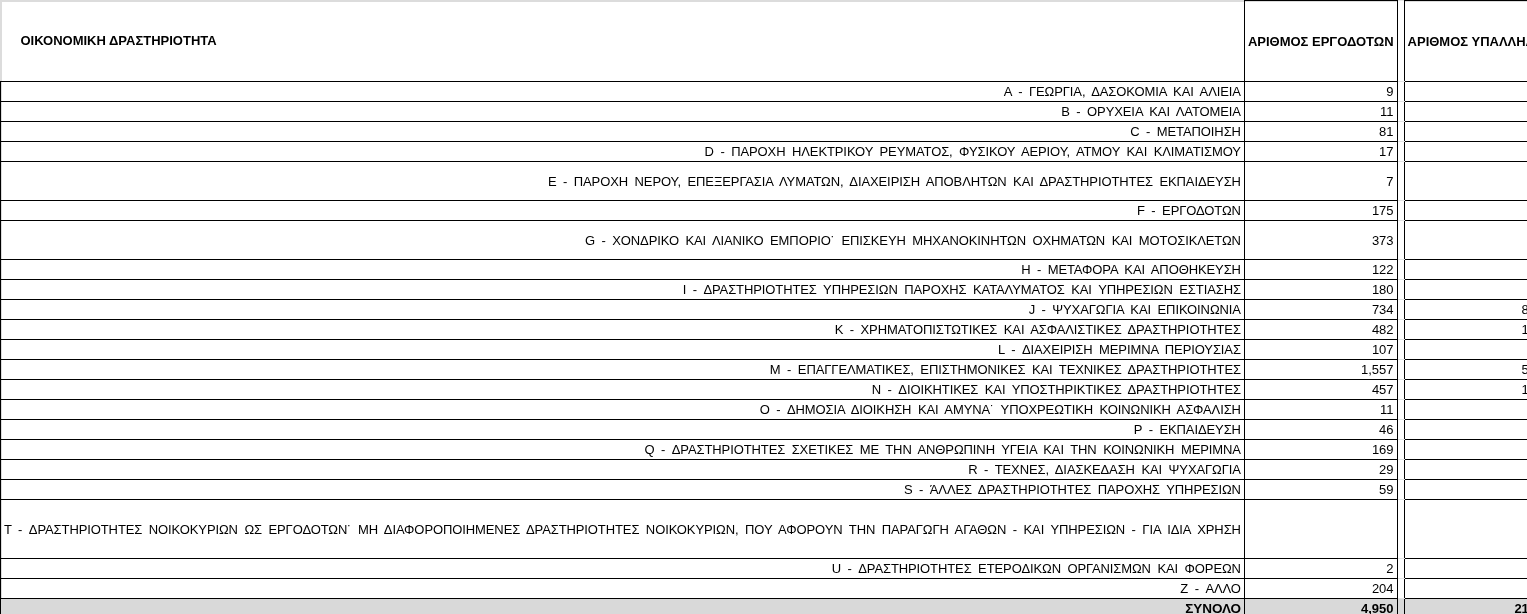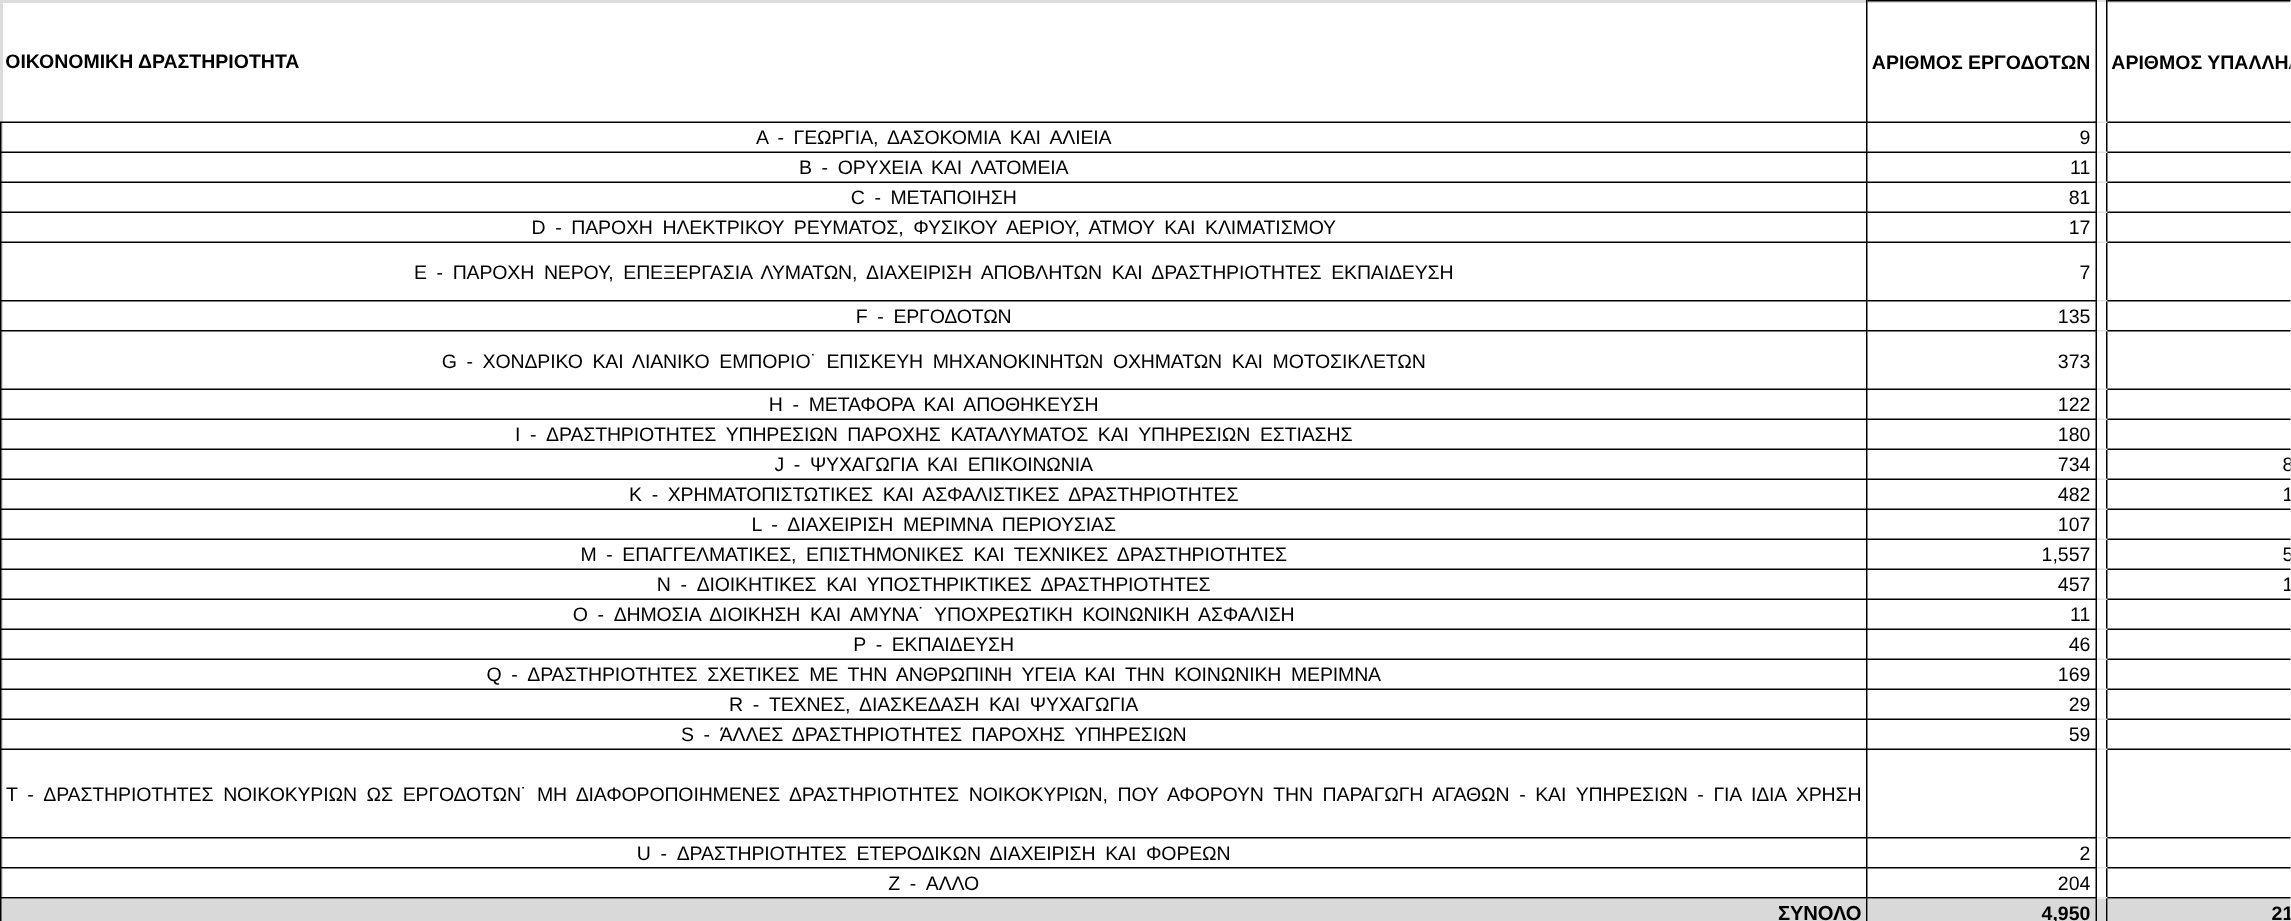--- a/index.html
+++ b/index.html
@@ -4,21 +4,21 @@
 <style>
   html, body { margin:0; padding:0; background:#ffffff; }
   body { width:1527px; height:614px; overflow:hidden; position:relative;
          font-family:"Liberation Sans", sans-serif; color:#000; }
   .frame { position:absolute; left:0; top:0; width:1527px; height:614px;
            border-top:2px solid #dcdcdc; border-left:2px solid #dcdcdc; box-sizing:border-box; }
   table.sheet { position:absolute; left:0; top:0; border-collapse:collapse; table-layout:fixed; }
   table.sheet td { padding:0 3px; overflow:hidden; white-space:nowrap; box-sizing:border-box;
                    font-size:13px; line-height:15px; vertical-align:middle; }
   td.hdr { font-weight:bold; text-align:left; white-space:normal; font-size:13.5px; line-height:18px; }
-  td.lbl { text-align:center; white-space:normal; font-size:13px; line-height:19px; padding-left:2px;
+  td.lbl { text-align:right; white-space:normal; font-size:13px; line-height:19px; padding-left:2px;
            letter-spacing:-0.1px; word-spacing:3px; }
   td.num { text-align:right; font-size:13.5px; }
   td.b { border:1px solid #000; }
   td.gap { border-top:1px solid #e4e4e4; border-bottom:1px solid #e4e4e4; border-left:1px solid #000; border-right:1px solid #000; background:#fff; }
   tr.total td { font-weight:bold; background:#d9d9d9; }
   tr.total td.lbl { text-align:right; font-size:13.5px; }
   .hdr-first { border-top:none !important; border-left:none !important; }
 </style>
 </head>
 <body>
@@ -28,21 +28,21 @@
 <table class="sheet">
   <colgroup>
     <col style="width:674px">
     <col style="width:109px">
     <col style="width:7px">
     <col style="width:104px">
 
   </colgroup>
   <tbody id="tbody">
     <tr style="height:81px">
-      <td class="hdr b hdr-first" style="text-align:left;padding-left:3px;font-size:13px;">ΟΙΚΟΝΟΜΙΚΗ ΔΡΑΣΤΗΡΙΟΤΗΤΑ</td>
+      <td class="hdr b hdr-first" style="text-align:left;padding-left:20px;font-size:13px;">ΟΙΚΟΝΟΜΙΚΗ ΔΡΑΣΤΗΡΙΟΤΗΤΑ</td>
       <td class="hdr b">ΑΡΙΘΜΟΣ ΕΡΓΟΔΟΤΩΝ</td>
       <td class="gap"></td>
       <td class="hdr b">ΑΡΙΘΜΟΣ ΥΠΑΛΛΗΛΩΝ</td>
 
     </tr>
   <tr style="height: 20px;">
         <td class="lbl b">A - ΓΕΩΡΓΙΑ, ΔΑΣΟΚΟΜΙΑ ΚΑΙ ΑΛΙΕΙΑ</td>
         <td class="num b">9</td>
         <td class="gap"></td>
         <td class="num b">12</td>
@@ -66,21 +66,21 @@
         <td class="num b">38</td>
       </tr>
       <tr style="height: 39px;">
         <td class="lbl b">E - ΠΑΡΟΧΗ ΝΕΡΟΥ, ΕΠΕΞΕΡΓΑΣΙΑ ΛΥΜΑΤΩΝ, ΔΙΑΧΕΙΡΙΣΗ ΑΠΟΒΛΗΤΩΝ ΚΑΙ ΔΡΑΣΤΗΡΙΟΤΗΤΕΣ ΕΚΠΑΙΔΕΥΣΗ</td>
         <td class="num b">7</td>
         <td class="gap"></td>
         <td class="num b">8</td>
       </tr>
       <tr style="height: 20px;">
         <td class="lbl b">F - ΕΡΓΟΔΟΤΩΝ</td>
-        <td class="num b">135</td>
+        <td class="num b">175</td>
         <td class="gap"></td>
         <td class="num b">360</td>
       </tr>
       <tr style="height: 39px;">
         <td class="lbl b">G - ΧΟΝΔΡΙΚΟ ΚΑΙ ΛΙΑΝΙΚΟ ΕΜΠΟΡΙΟ˙ ΕΠΙΣΚΕΥΗ ΜΗΧΑΝΟΚΙΝΗΤΩΝ ΟΧΗΜΑΤΩΝ ΚΑΙ ΜΟΤΟΣΙΚΛΕΤΩΝ</td>
         <td class="num b">373</td>
         <td class="gap"></td>
         <td class="num b">915</td>
       </tr>
       <tr style="height: 20px;">
@@ -155,21 +155,21 @@
         <td class="gap"></td>
         <td class="num b">106</td>
       </tr>
       <tr style="height: 59px;">
         <td class="lbl b">T - ΔΡΑΣΤΗΡΙΟΤΗΤΕΣ ΝΟΙΚΟΚΥΡΙΩΝ ΩΣ ΕΡΓΟΔΟΤΩΝ˙ ΜΗ ΔΙΑΦΟΡΟΠΟΙΗΜΕΝΕΣ ΔΡΑΣΤΗΡΙΟΤΗΤΕΣ ΝΟΙΚΟΚΥΡΙΩΝ, ΠΟΥ ΑΦΟΡΟΥΝ ΤΗΝ ΠΑΡΑΓΩΓΗ ΑΓΑΘΩΝ - ΚΑΙ ΥΠΗΡΕΣΙΩΝ - ΓΙΑ ΙΔΙΑ ΧΡΗΣΗ</td>
         <td class="num b"></td>
         <td class="gap"></td>
         <td class="num b"></td>
       </tr>
       <tr style="height: 20px;">
-        <td class="lbl b">U - ΔΡΑΣΤΗΡΙΟΤΗΤΕΣ ΕΤΕΡΟΔΙΚΩΝ ΔΙΑΧΕΙΡΙΣΗ ΚΑΙ ΦΟΡΕΩΝ</td>
+        <td class="lbl b">U - ΔΡΑΣΤΗΡΙΟΤΗΤΕΣ ΕΤΕΡΟΔΙΚΩΝ ΟΡΓΑΝΙΣΜΩΝ ΚΑΙ ΦΟΡΕΩΝ</td>
         <td class="num b">2</td>
         <td class="gap"></td>
         <td class="num b">2</td>
       </tr>
       <tr style="height: 20px;">
         <td class="lbl b">Z - ΑΛΛΟ</td>
         <td class="num b">204</td>
         <td class="gap"></td>
         <td class="num b">300</td>
       </tr>

